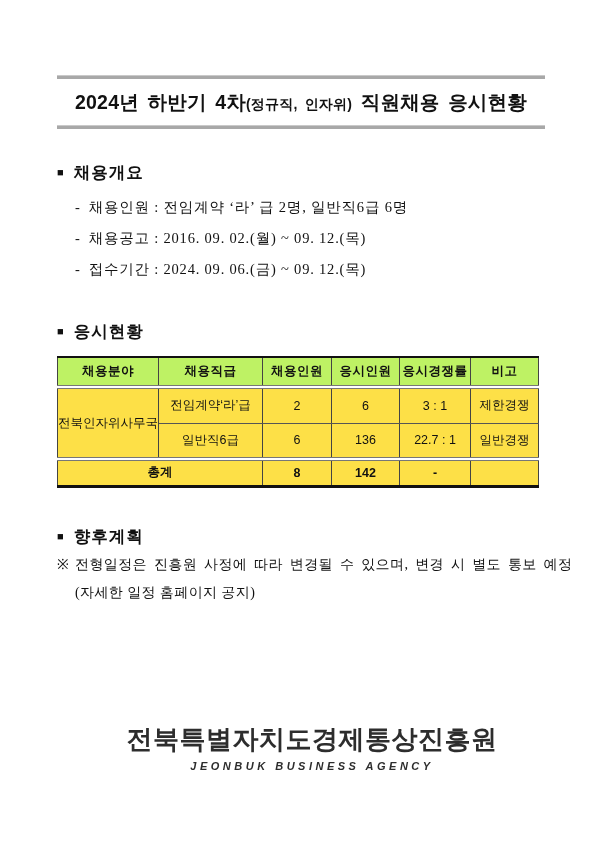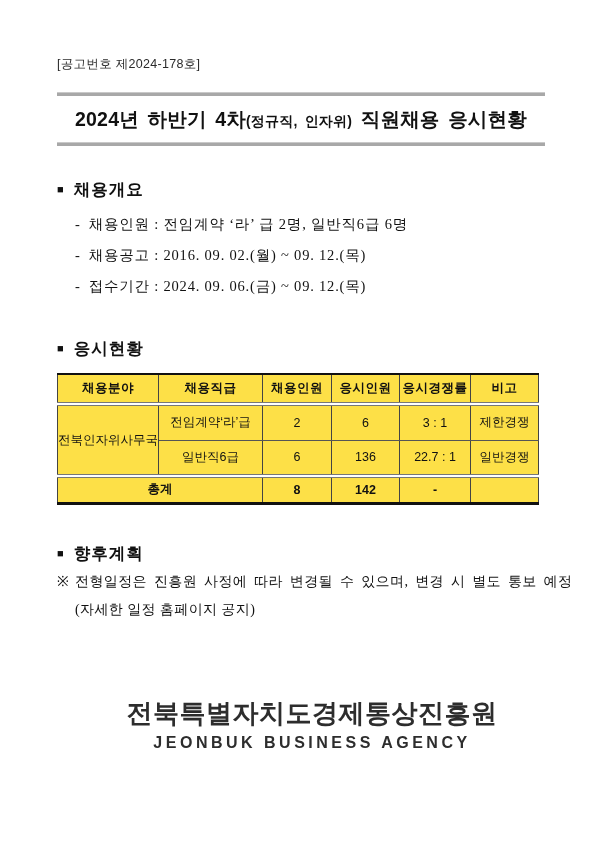--- a/index.html
+++ b/index.html
@@ -80,21 +80,21 @@
     border-bottom: 3px solid #111111;
   }
   .status-table th, .status-table td {
     border-left: 1px solid #444444;
     border-right: 1px solid #444444;
     text-align: center;
     vertical-align: middle;
     overflow: hidden;
   }
   .status-table th {
-    background: #fde047;
+    background: #bef264;
     font-weight: bold;
     height: 30px;
     border-bottom: 4px double #777777;
     letter-spacing: 0.5px;
   }
   .status-table td { height: 36px; background: #fde047; }
   .status-table td.row-sep { border-bottom: 1px solid #555555; }
   .status-table tr.total-row td {
     height: 27px;
     border-top: 4px double #777777;
@@ -109,46 +109,46 @@
     line-height: 28px;
     color: #111111;
     letter-spacing: 0.4px;
   }
   .note .mark { position: absolute; left: 0; top: 0; }
   .note .nline1 { word-spacing: 3px; white-space: nowrap; }
   
   .footer-logo {
     position: absolute;
     left: 0;
-    top: 696px;
+    top: 722px;
     width: 100%;
     text-align: center;
     font-family: "Liberation Sans", sans-serif;
     color: #2d2d2d;
     padding-left: 24px;
   }
   .logo-kr {
     font-size: 26px;
     font-weight: bold;
     letter-spacing: 0.5px;
   }
   .logo-en {
     margin-top: 3px;
-    font-size: 16px;
+    font-size: 11px;
     font-weight: bold;
     letter-spacing: 3.5px;
+    font-style: italic;
   }
 </style>
 </head>
 <body>
 
 <div class="page">
   <div class="content">
 
-    <div class="notice-number">[공고번호 제2024-178호]</div>
 
     <div class="title-block">
       <div class="rule"></div>
       <div class="doc-title"><span>2024년 하반기 4차</span><span class="paren">(정규직, 인자위)</span><span> 직원채용 응시현황</span></div>
       <div class="rule"></div>
     </div>
 
     <div class="sec-overview">
       <div class="section-heading"><span class="sq">■</span><span>채용개요</span></div>
       <div class="section-items">

